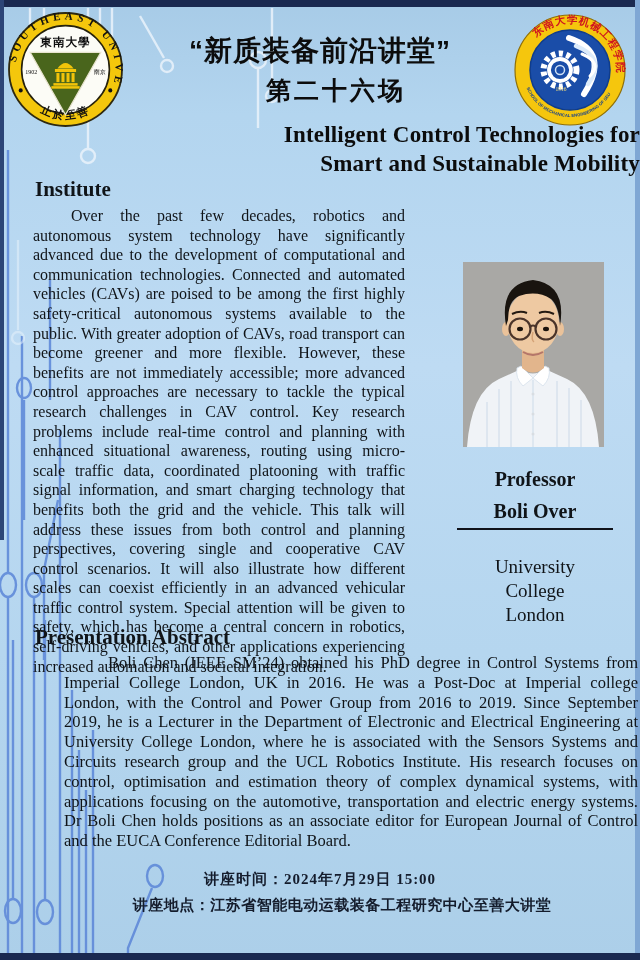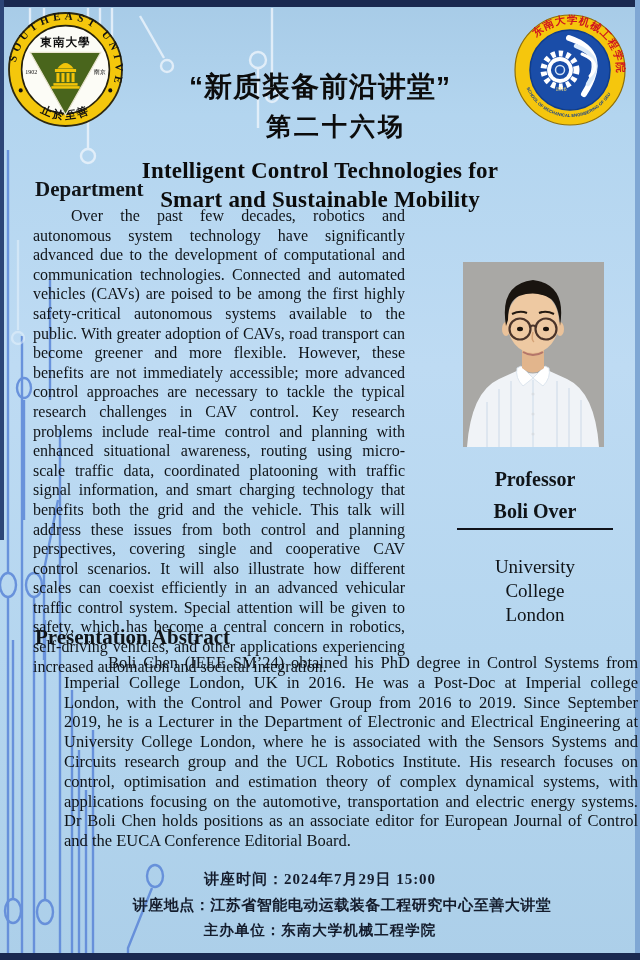--- a/index.html
+++ b/index.html
@@ -12,24 +12,24 @@
   .bg-svg { position:absolute; left:0; top:0; width:640px; height:960px; }
   .edge { position:absolute; }
   .edge.top    { left:0; top:0; width:640px; height:7px; background:#1a2950; }
   .edge.bottom { left:0; bottom:0; width:640px; height:7px; background:#1a2950; }
   .edge.left   { left:0; top:0; width:4px; height:540px; background:#2c4577; }
   .edge.right  { right:0; top:0; width:5px; height:960px; background:#7fa7d4; }
 
   .seu-logo  { position:absolute; left:7px;  top:11px; width:117px; height:117px; }
   .smee-logo { position:absolute; left:514px; top:14px; width:112px; height:112px; }
 
-  .titles { position:absolute; left:0; right:0; top:32px; text-align:center; color:#0c0c0c;margin-top:36px; }
+  .titles { position:absolute; left:0; right:0; top:32px; text-align:center; color:#0c0c0c; }
   .cn1 { font-family:"Liberation Sans", sans-serif; font-weight:800; font-size:28px; letter-spacing:1px; }
   .cn2 { font-family:"Liberation Sans", sans-serif; font-weight:800; font-size:25px; letter-spacing:3px; margin-top:4px;padding-left:32px; }
-  .en  { margin-top:13px; font-weight:700; font-size:23px; line-height:29px; letter-spacing:0.2px; }
+  .en  { margin-top:13px; font-weight:700; font-size:23px; line-height:29px; letter-spacing:0.2px;text-align:right; }
 
   .bio-h { position:absolute; left:35px; top:177px; margin:0; font-size:21px; font-weight:700; }
   .bio-row { position:absolute; left:33px; top:206px; width:574px; display:flex;gap:44px; }
   .bio-text { margin:0; width:430px; font-size:16px; line-height:19.6px; text-align:justify; text-indent:38px; }
   .speaker { width:144px; padding-left:14px; text-align:center; }
   .portrait { width:141px; height:185px; margin-top:56px; display:block; }
   .sp-title { margin-top:21px; font-size:20px; font-weight:700; }
   .sp-name  { margin-top:9px;  font-size:20px; font-weight:700; }
   .sp-rule  { height:2px; background:#10131a; margin-top:5px; width:156px; margin-left:-6px; }
   .sp-aff   { margin-top:25px; font-size:19px; line-height:24px; }
@@ -151,21 +151,21 @@
 
   <div class="titles">
     <div class="cn1">“新质装备前沿讲堂”</div>
     <div class="cn2">第二十六场</div>
     <div class="en">
       <div>Intelligent Control Technologies for</div>
       <div>Smart and Sustainable Mobility</div>
     </div>
   </div>
 
-  <h2 class="bio-h">Department</h2>
+  <h2 class="bio-h">Institute</h2>
   <div class="bio-row">
     <p class="bio-text">Over the past few decades, robotics and autonomous system technology have significantly advanced due to the development of computational and communication technologies. Connected and automated vehicles (CAVs) are poised to be among the first highly safety-critical autonomous systems available to the public. With greater adoption of CAVs, road transport can become greener and more flexible. However, these benefits are not immediately accessible; more advanced control approaches are necessary to tackle the typical research challenges in CAV control. Key research problems include real-time control and planning with enhanced situational awareness, routing using micro-scale traffic data, coordinated platooning with traffic signal information, and smart charging technology that benefits both the grid and the vehicle. This talk will address these issues from both control and planning perspectives, covering single and cooperative CAV control scenarios. It will also illustrate how different scales can coexist efficiently in an advanced vehicular traffic control system. Special attention will be given to safety, which has become a central concern in robotics, self-driving vehicles, and other applications experiencing increased automation and societal integration.</p>
     <aside class="speaker">
       <svg class="portrait" viewBox="0 0 141 185" role="img" aria-label="Portrait photo of Professor Boli Chen">
         <rect width="141" height="185" fill="#a9a8a5"></rect>
         <path d="M 4,185 Q 8,130 36,117 L 58,107 Q 70,116 82,107 L 104,117 Q 132,130 136,185 Z" fill="#f0f3f7"></path>
         <g stroke="#ccd9e8" stroke-width="1">
           <path d="M 24,140 V185"></path>
             <path d="M 36,127 V185"></path>
             <path d="M 48,119 V185"></path>
@@ -202,15 +202,14 @@
         <div>London</div>
       </div>
     </aside>
   </div>
 
   <h2 class="abs-h">Presentation Abstract</h2>
   <p class="abs-text">Boli Chen (IEEE SM’24) obtained his PhD degree in Control Systems from Imperial College London, UK in 2016. He was a Post-Doc at Imperial college London, with the Control and Power Group from 2016 to 2019. Since September 2019, he is a Lecturer in the Department of Electronic and Electrical Engineering at University College London, where he is associated with the Sensors Systems and Circuits research group and the UCL Robotics Institute. His research focuses on control, optimisation and estimation theory of complex dynamical systems, with applications focusing on the automotive, transportation and electric energy systems. Dr Boli Chen holds positions as an associate editor for European Journal of Control and the EUCA Conference Editorial Board.</p>
 
   <div class="fline f1">讲座时间：2024年7月29日 15:00</div>
   <div class="fline f2">讲座地点：江苏省智能电动运载装备工程研究中心至善大讲堂</div>
-  <div class="fline f3">主办单位：东南大学机械工程学院</div>
 
 </div>
 
 </body></html>

